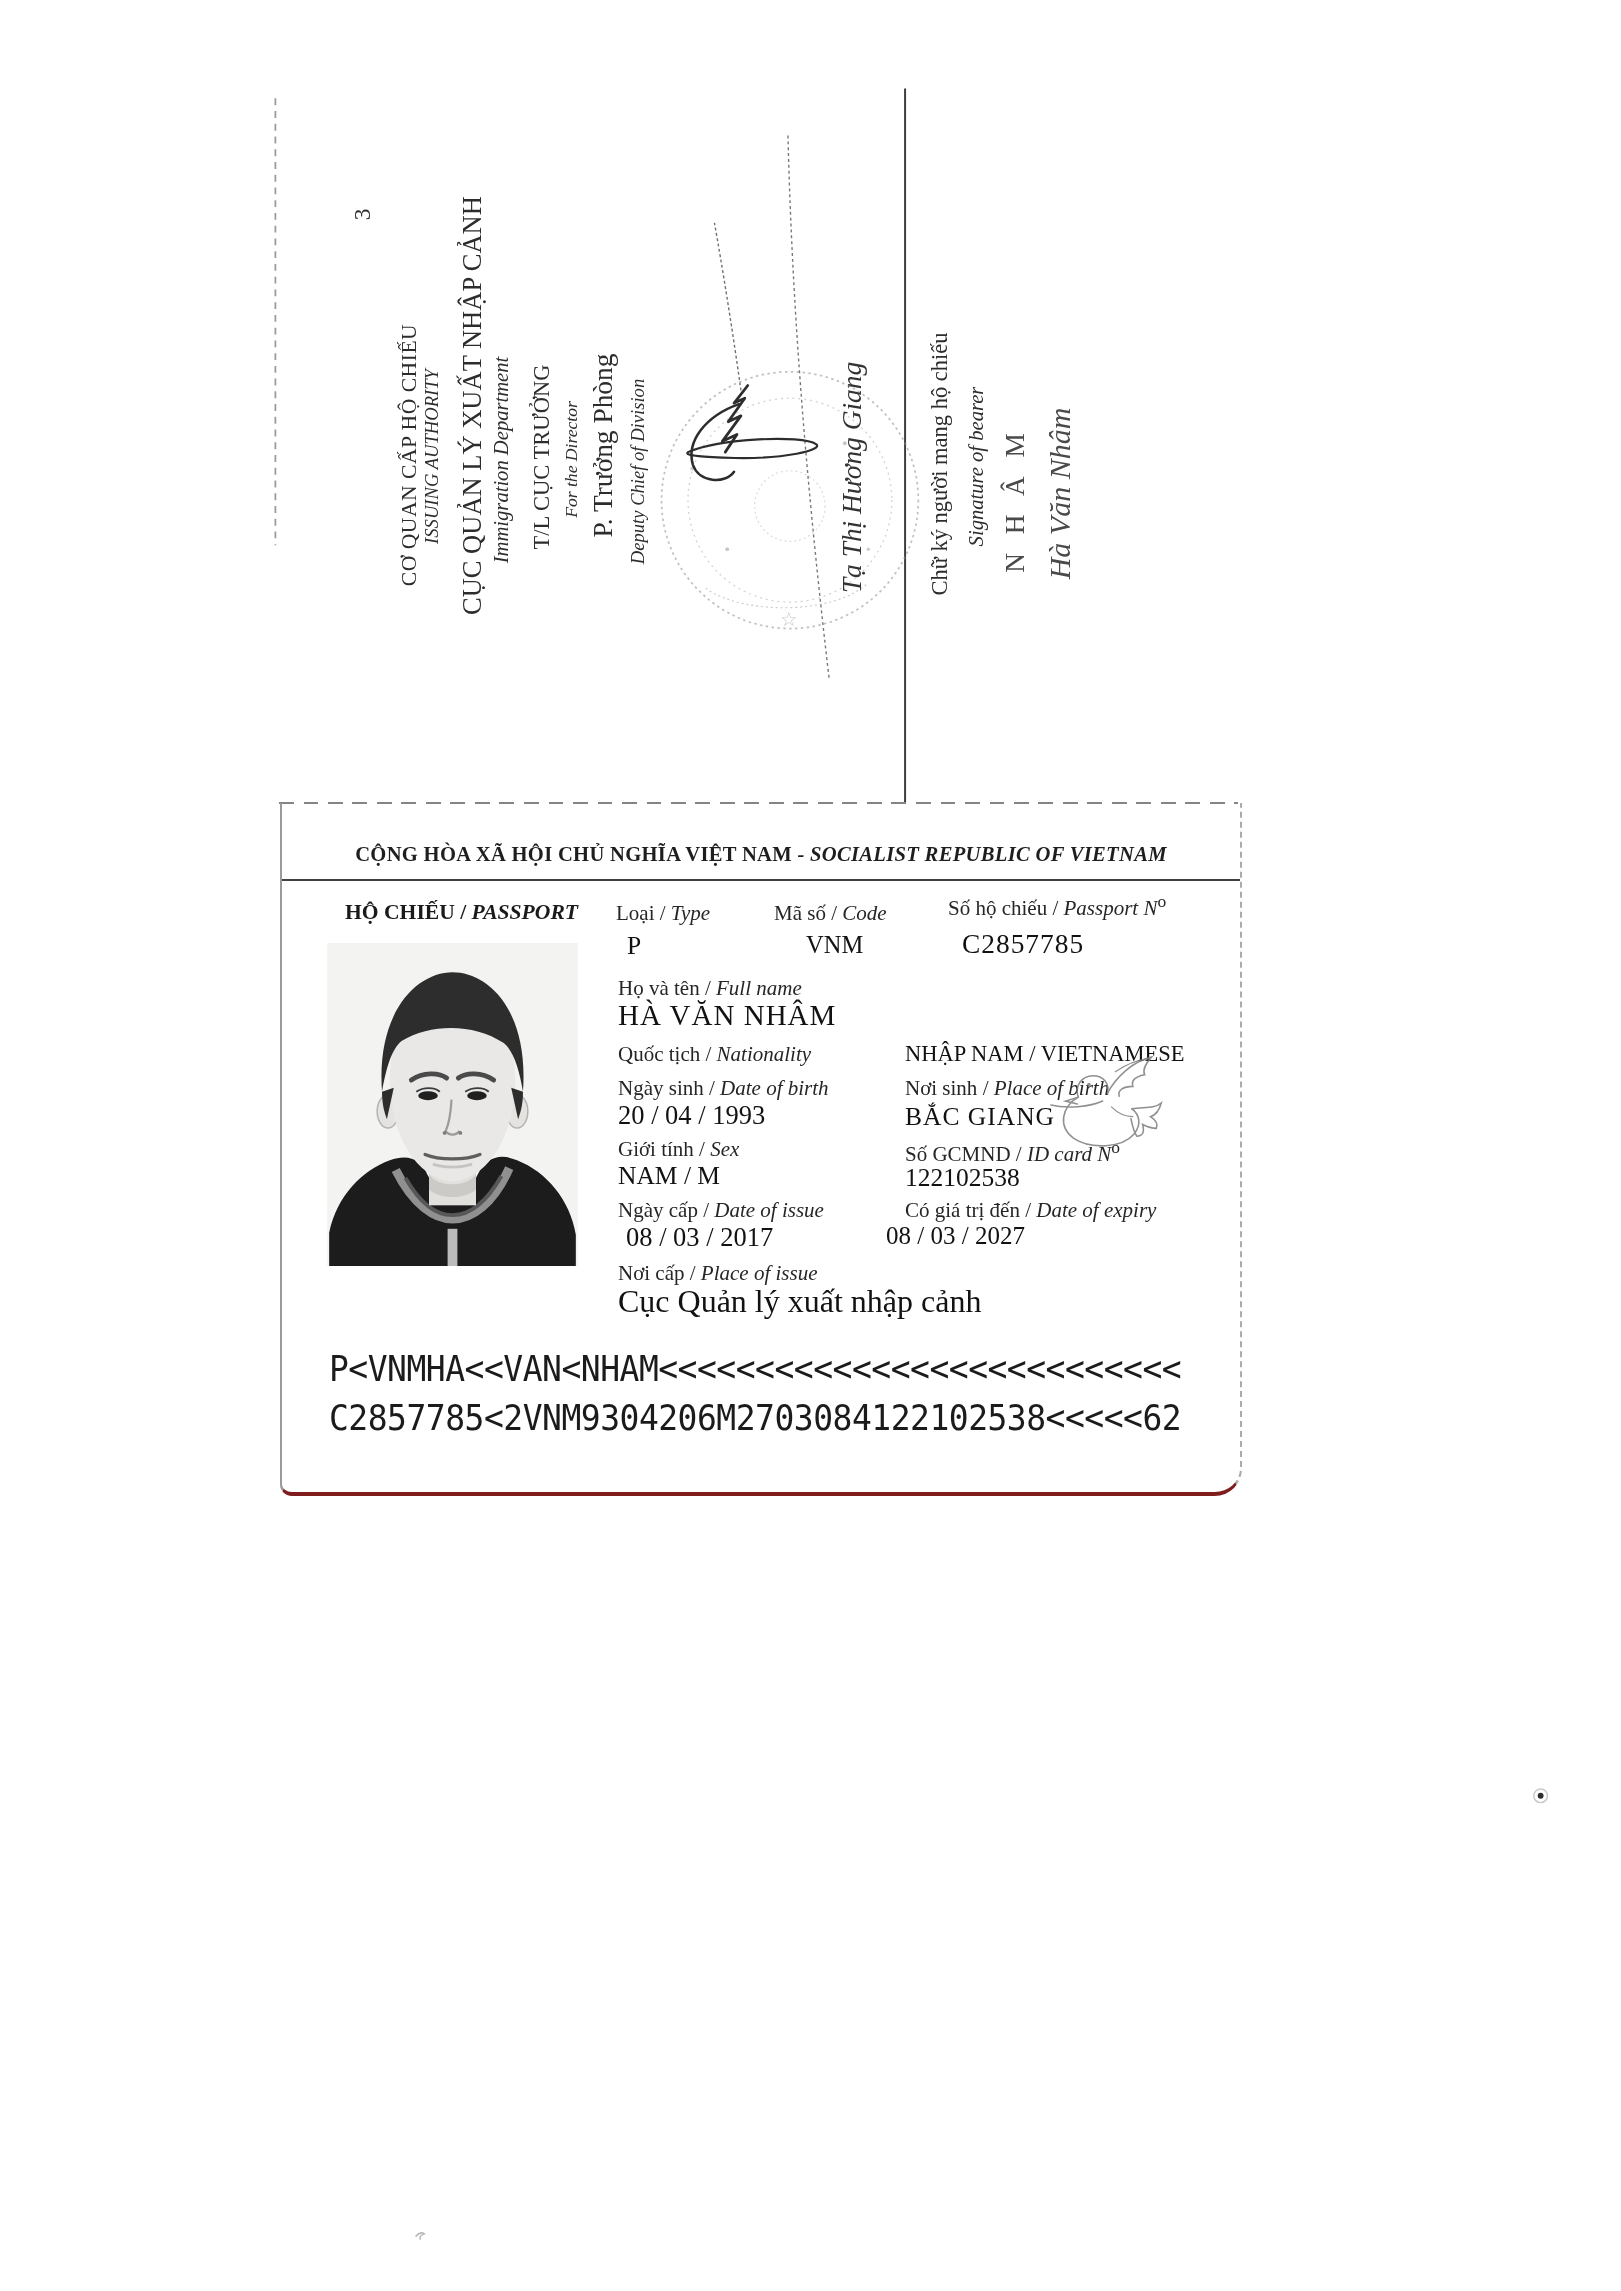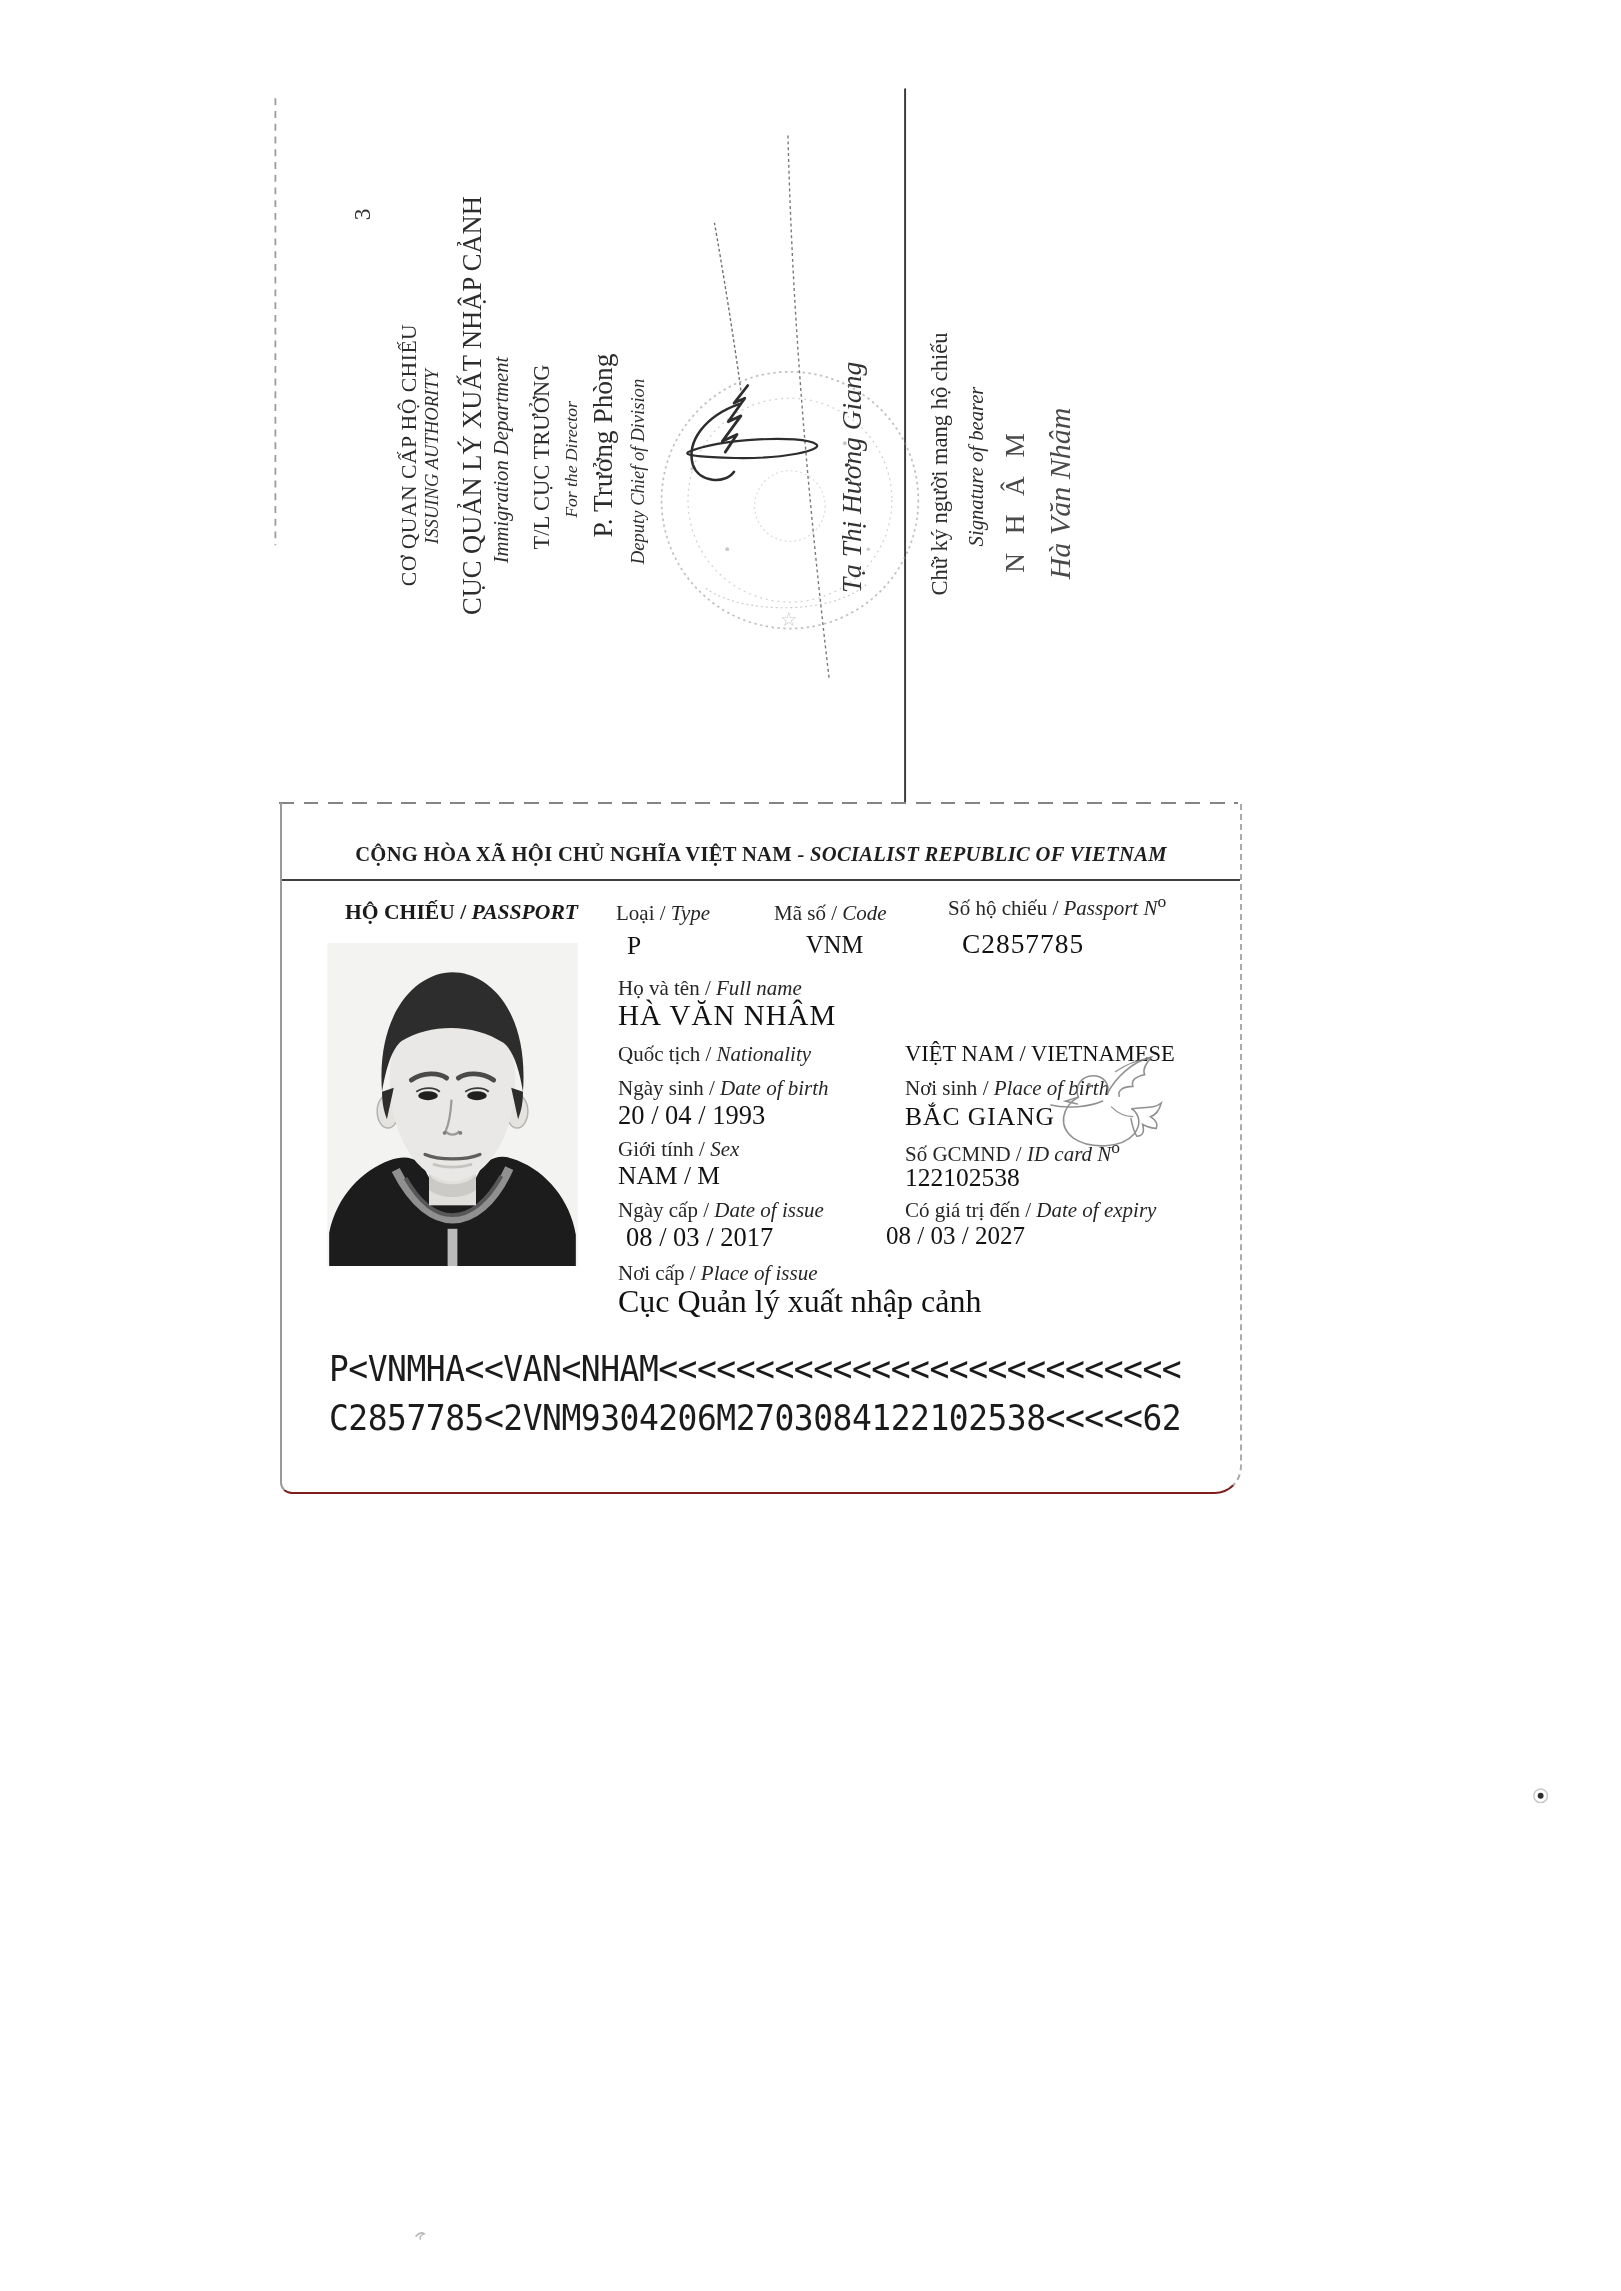--- a/index.html
+++ b/index.html
@@ -15,21 +15,21 @@
     position:absolute;transform:rotate(-90deg);transform-origin:0 0;
     text-align:center;white-space:nowrap;color:#2d2d2d;
   }
   .it{font-style:italic;}
   .hand{color:#4a4a4a;}
   
   .card{
     position:absolute;left:280px;top:803px;width:958px;height:689px;
     border-left:2px solid #9a9a9a;
     border-right:2px dashed #ababab;
-    border-bottom:2px solid #7f1d1d;
+    border-bottom:4px solid #7f1d1d;
     border-radius:0 0 27.4px 11.8px;
   }
   .card-header{
     position:absolute;left:0;top:40px;width:100%;text-align:center;
     font-size:20.6px;color:#1e1e1e;white-space:nowrap;letter-spacing:0.3px;
   }
   .card-header .vn{font-weight:bold;}
   .card-header .en{font-style:italic;font-weight:bold;}
   .rule{position:absolute;left:0;top:76px;width:100%;height:0;border-top:2px solid #3f3f3f;}
   .lbl{position:absolute;font-size:21px;color:#262626;white-space:nowrap;}
@@ -183,21 +183,21 @@
 
     <div class="lbl" style="left:336px;top:173px;">
       <span>Họ và tên</span><span> / </span><i>Full name</i>
     </div>
     <div class="val" style="left:336px;top:196px;font-size:29px;letter-spacing:1px;">HÀ VĂN NHÂM</div>
 
     <div class="lbl" style="left:336px;top:239px;">
       <span>Quốc tịch</span><span> / </span><i>Nationality</i>
     </div>
     <div class="val" style="left:623px;top:238px;font-size:22.5px;">
-      <span>VIỆT NAM</span><span> / </span><span class="en">VIETNAMESE</span>
+      <span>NHẬP NAM</span><span> / </span><span class="en">VIETNAMESE</span>
     </div>
 
     <div class="lbl" style="left:336px;top:273px;">
       <span>Ngày sinh</span><span> / </span><i>Date of birth</i>
     </div>
     <div class="val" style="left:336px;top:297px;font-size:26.5px;">20 / 04 / 1993</div>
 
     <div class="lbl" style="left:623px;top:273px;">
       <span>Nơi sinh</span><span> / </span><i>Place of birth</i>
     </div>

